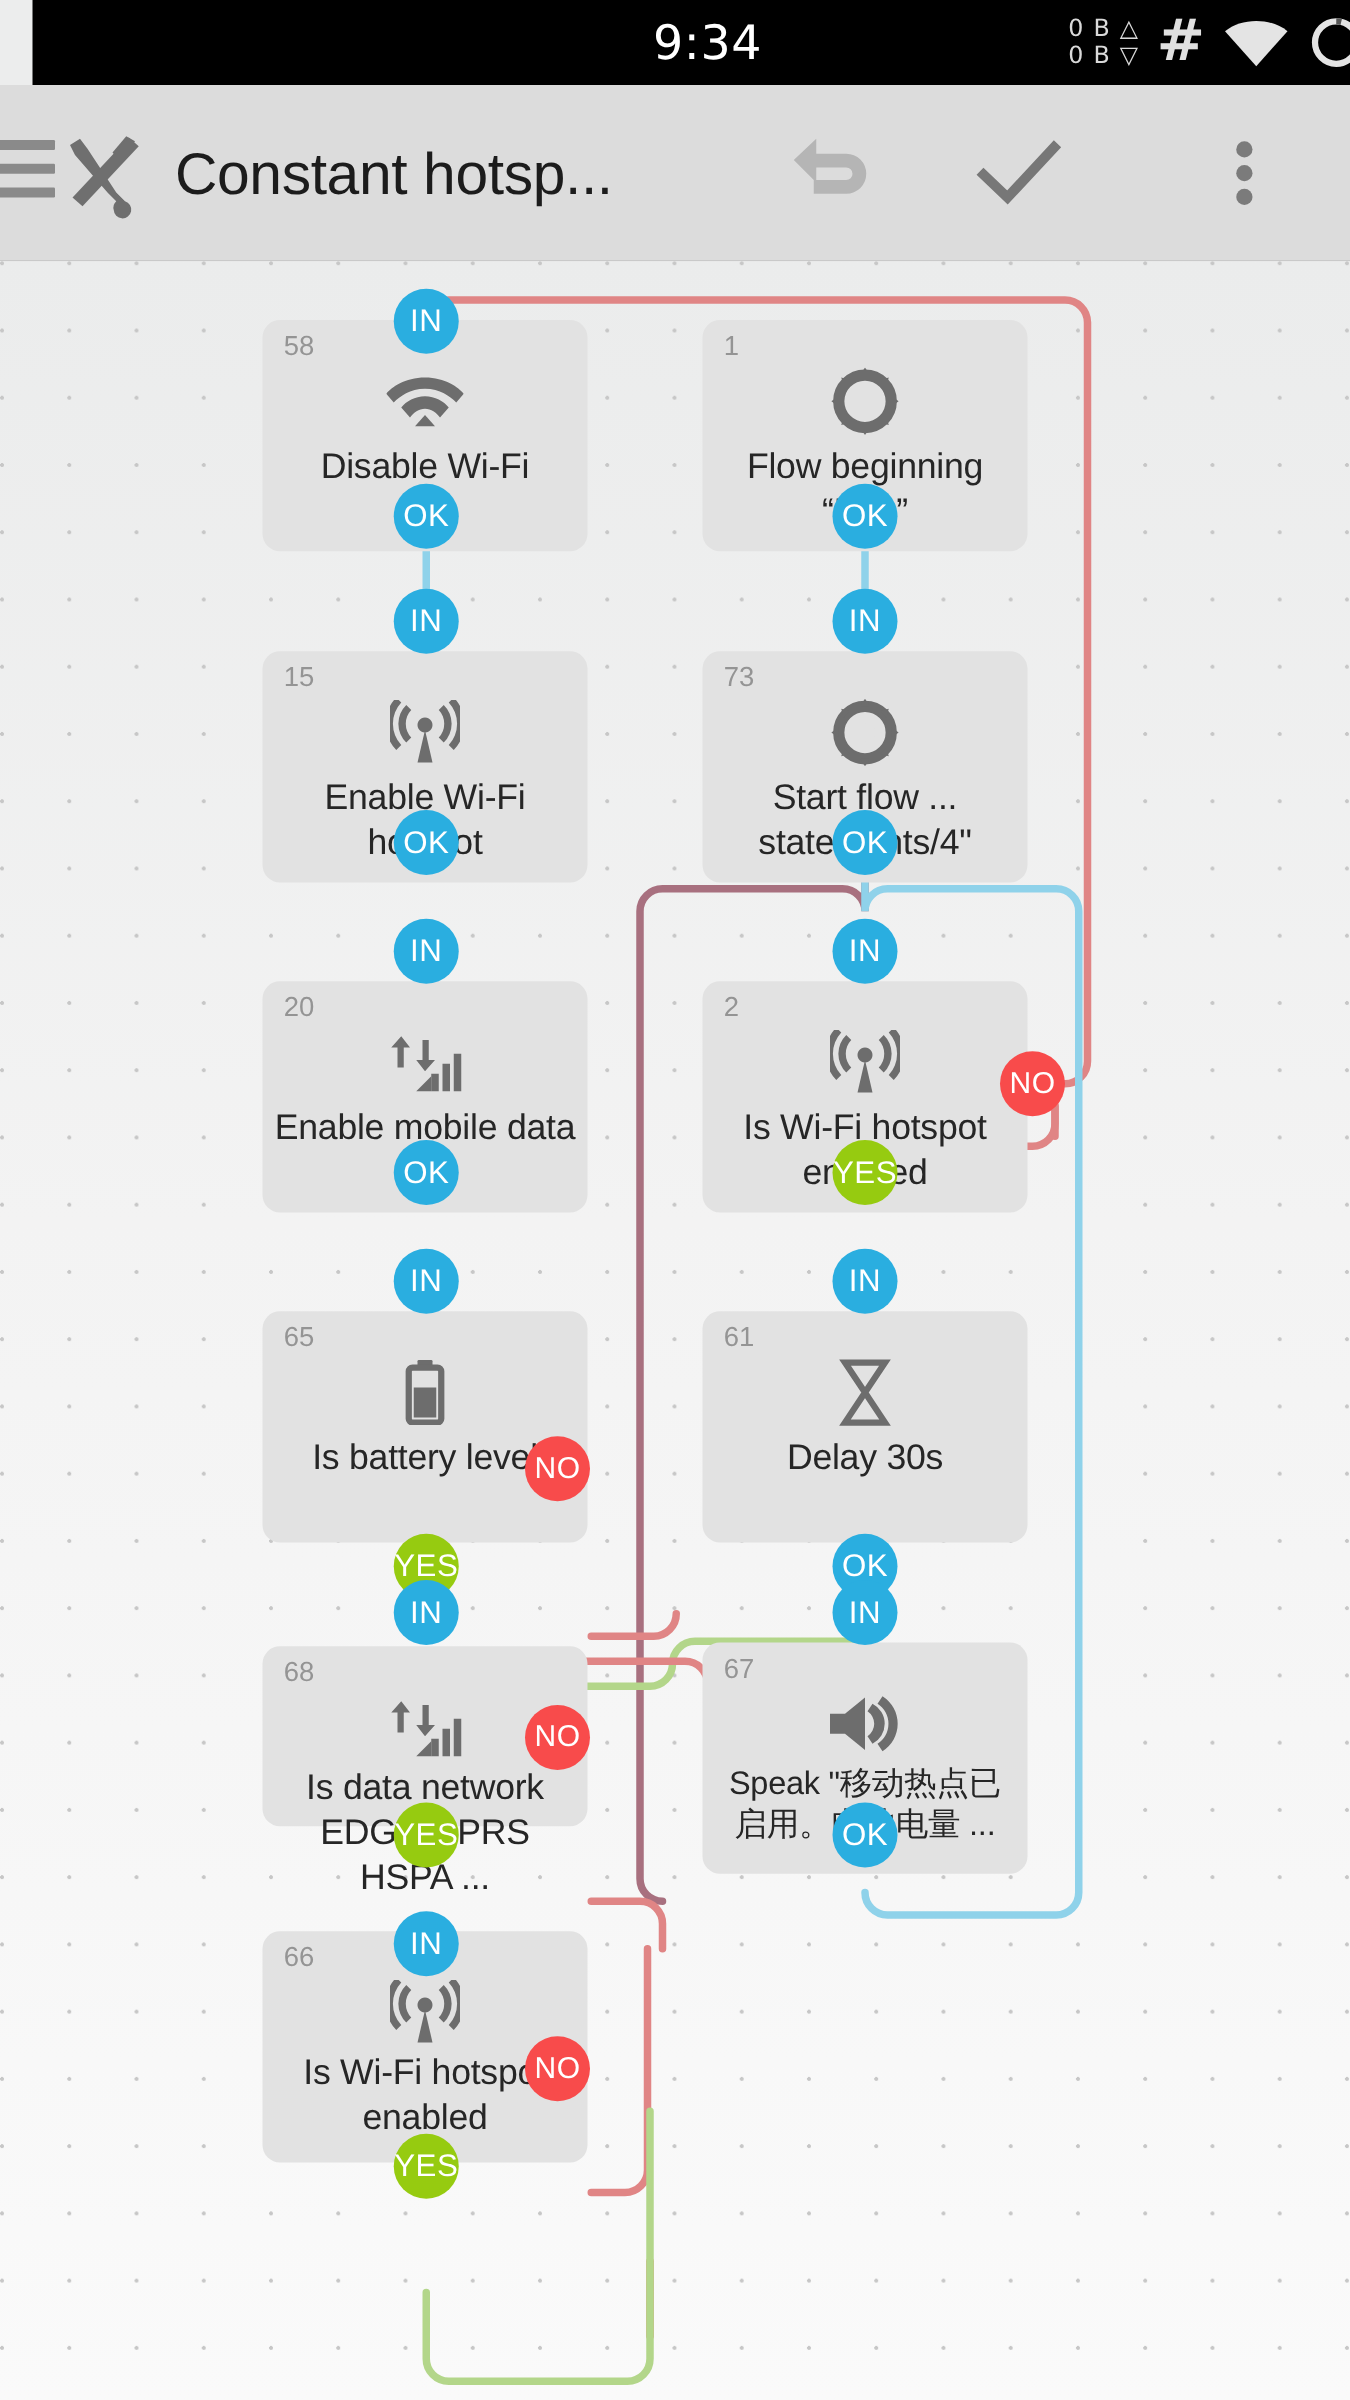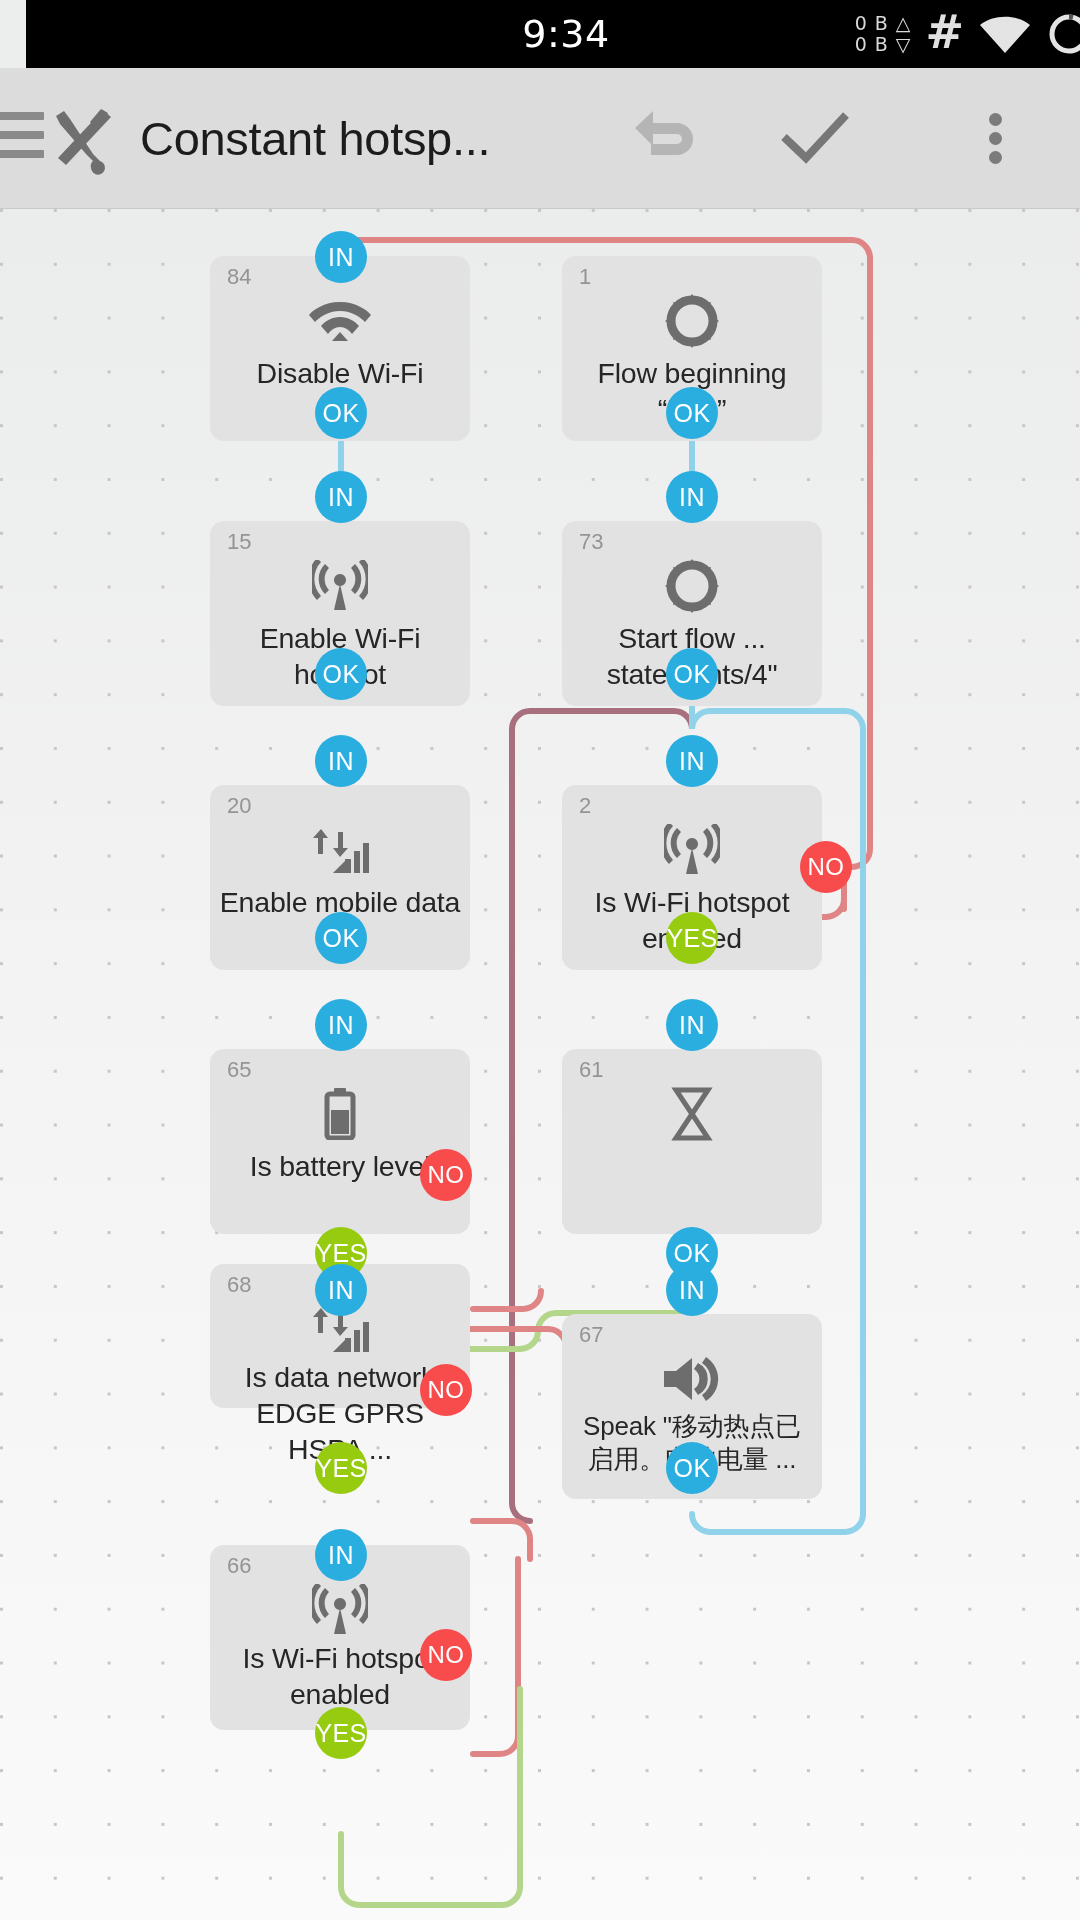--- a/index.html
+++ b/index.html
@@ -205,21 +205,21 @@
       <path d="M530 1312 V1705" stroke="#d98a5e" opacity="0"></path>
       <path d="M520 1600 V1660" stroke="#d98a5e"></path>
 
       <path d="M473 1545 H500 a18 18 0 0 0 18 -18 V1350" stroke="#e08585"></path>
 
       <path d="M341 1625 V1678 a18 18 0 0 0 18 18 H502 a18 18 0 0 0 18 -18 V1480" stroke="#b3d68a"></path>
     </g>
   </svg>
 
   <div class="node" style="left:210px;top:47px;width:260px;height:185px;">
-    <span class="num">84</span>
+    <span class="num">58</span>
     <span class="ico">
       <svg width="62" height="46" viewBox="0 0 62 46" fill="#6d6d6d">
         <path d="M31 4 C15 4 4 12 0 17 l6 7 C11 19 19 13 31 13 s20 6 25 11 l6-7 C58 12 47 4 31 4Z"></path>
         <path d="M31 19 C23 19 16 23 12 28 l7 8 c3-4 7-7 12-7 s9 3 12 7 l7-8 C46 23 39 19 31 19Z"></path>
         <path d="M31 34 l-8 9 h16 Z"></path>
       </svg>
     </span>
     <span class="lbl">Disable Wi-Fi</span>
   </div>
   <div class="port in" style="left:315px;top:22px;">IN</div>
@@ -323,25 +323,26 @@
   <div class="port yes" style="left:315px;top:1018px;">YES</div>
   <div class="port no" style="left:420px;top:940px;">NO</div>
 
   <div class="node" style="left:562px;top:840px;width:260px;height:185px;">
     <span class="num">61</span>
     <span class="ico">
       <svg width="44" height="54" viewBox="0 0 44 54" fill="none" stroke="#6d6d6d" stroke-width="5">
         <path d="M6 3 H38 L22 27 L38 51 H6 L22 27 Z"></path>
       </svg>
     </span>
+    <span class="lbl">Delay 30s</span>
   </div>
   <div class="port in" style="left:666px;top:790px;">IN</div>
   <div class="port ok" style="left:666px;top:1018px;">OK</div>
 
-  <div class="node tall" style="left:210px;top:1055px;width:260px;height:144px;">
+  <div class="node tall" style="left:210px;top:1108px;width:260px;height:144px;">
     <span class="num">68</span>
     <span class="ico">
       <svg width="62" height="54" viewBox="0 0 62 54" fill="#6d6d6d">
         <path d="M12 6 l7 9 h-5 v16 h-5 V15 H4Z"></path>
         <path d="M31 34 l-7-9 h5 V9 h5 v16 h5Z"></path>
         <path d="M36 50 h6 V36 h-6Z M45 50 h6 V28 h-6Z M54 50 h6 V20 h-6Z"></path>
         <path d="M24 50 L36 38 v12 Z"></path>
       </svg>
     </span>
     <span class="lbl" style="white-space:pre-line;">Is data network

